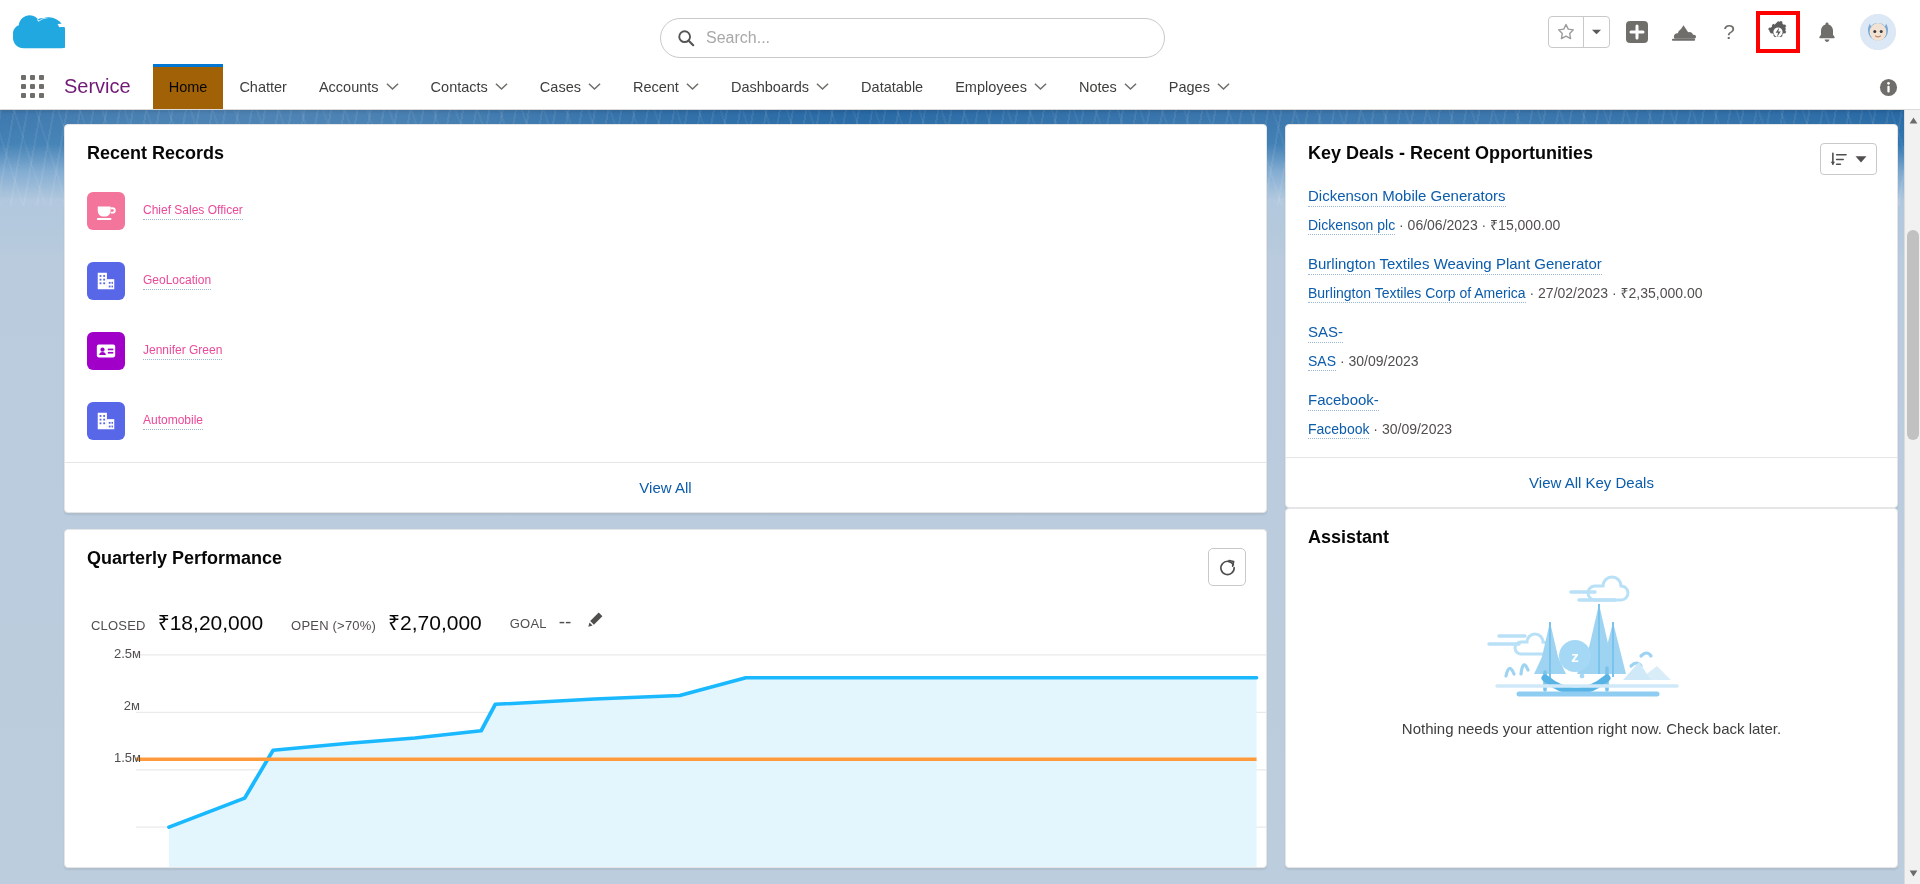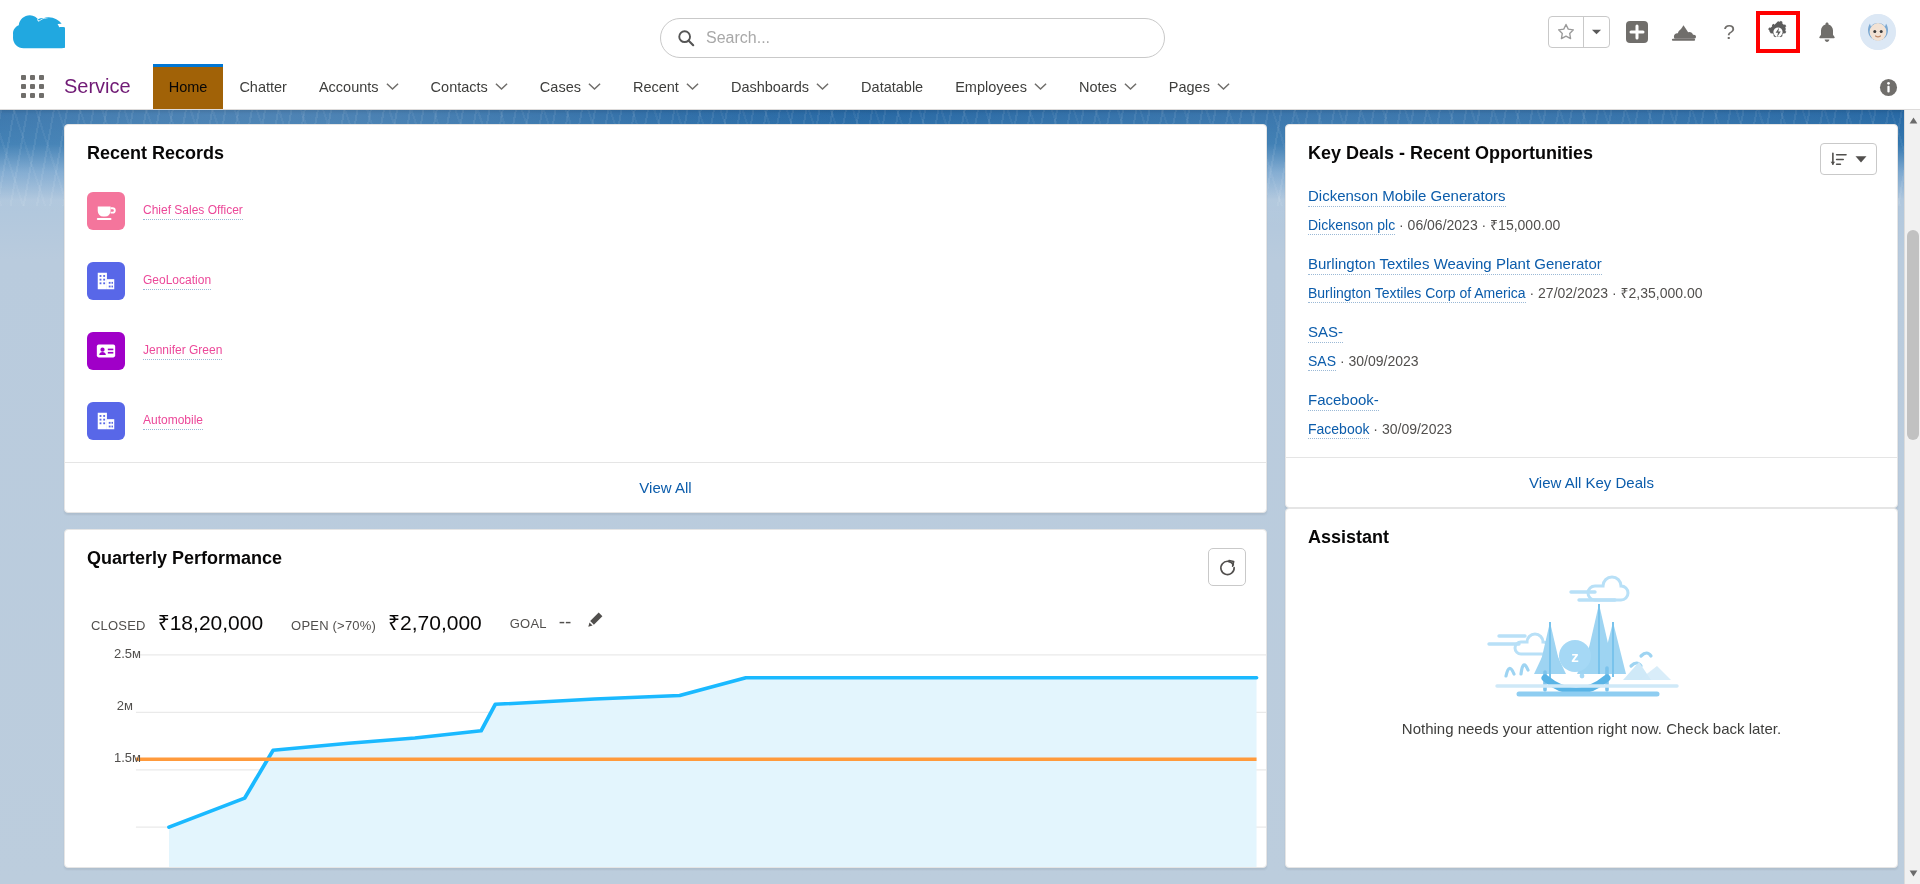--- a/index.html
+++ b/index.html
@@ -556,21 +556,21 @@
             <line x1="75" y1="140" x2="1270" y2="140" stroke="#eaeaea" stroke-width="1.4"></line>
             <line x1="75" y1="205" x2="1270" y2="205" stroke="#eaeaea" stroke-width="1.4"></line>
 
             <path d="M110,250 L110,205 L190,172 L220,118 L300,110 L370,104 L440,96 L455,66 L560,60 L650,56 L720,36 L1260,36 L1260,250 Z" fill="#e3f5fd"></path>
             <polyline points="110,205 190,172 220,118 300,110 370,104 440,96 455,66 560,60 650,56 720,36 1260,36" fill="none" stroke="#1ab9ff" stroke-width="4" stroke-linejoin="round" stroke-linecap="round"></polyline>
 
             <line x1="75" y1="128" x2="1260" y2="128" stroke="#ff9a3c" stroke-width="4"></line>
           </svg>
           <div style="position:absolute;left:18px;top:0;width:58px;height:100%;pointer-events:none;">
             <div style="position:absolute;top:0px;right:0;font-size:13px;color:#514f4d;">2.5м</div>
-            <div style="position:absolute;top:52px;right:8px;font-size:13px;color:#514f4d;">2м</div>
+            <div style="position:absolute;top:52px;right:1px;font-size:13px;color:#514f4d;">2м</div>
             <div style="position:absolute;top:104px;right:0;font-size:13px;color:#514f4d;">1.5м</div>
           </div>
         </div>
       </div>
 
     </div>
 
     <div class="col-right">
 
       <div class="card">

